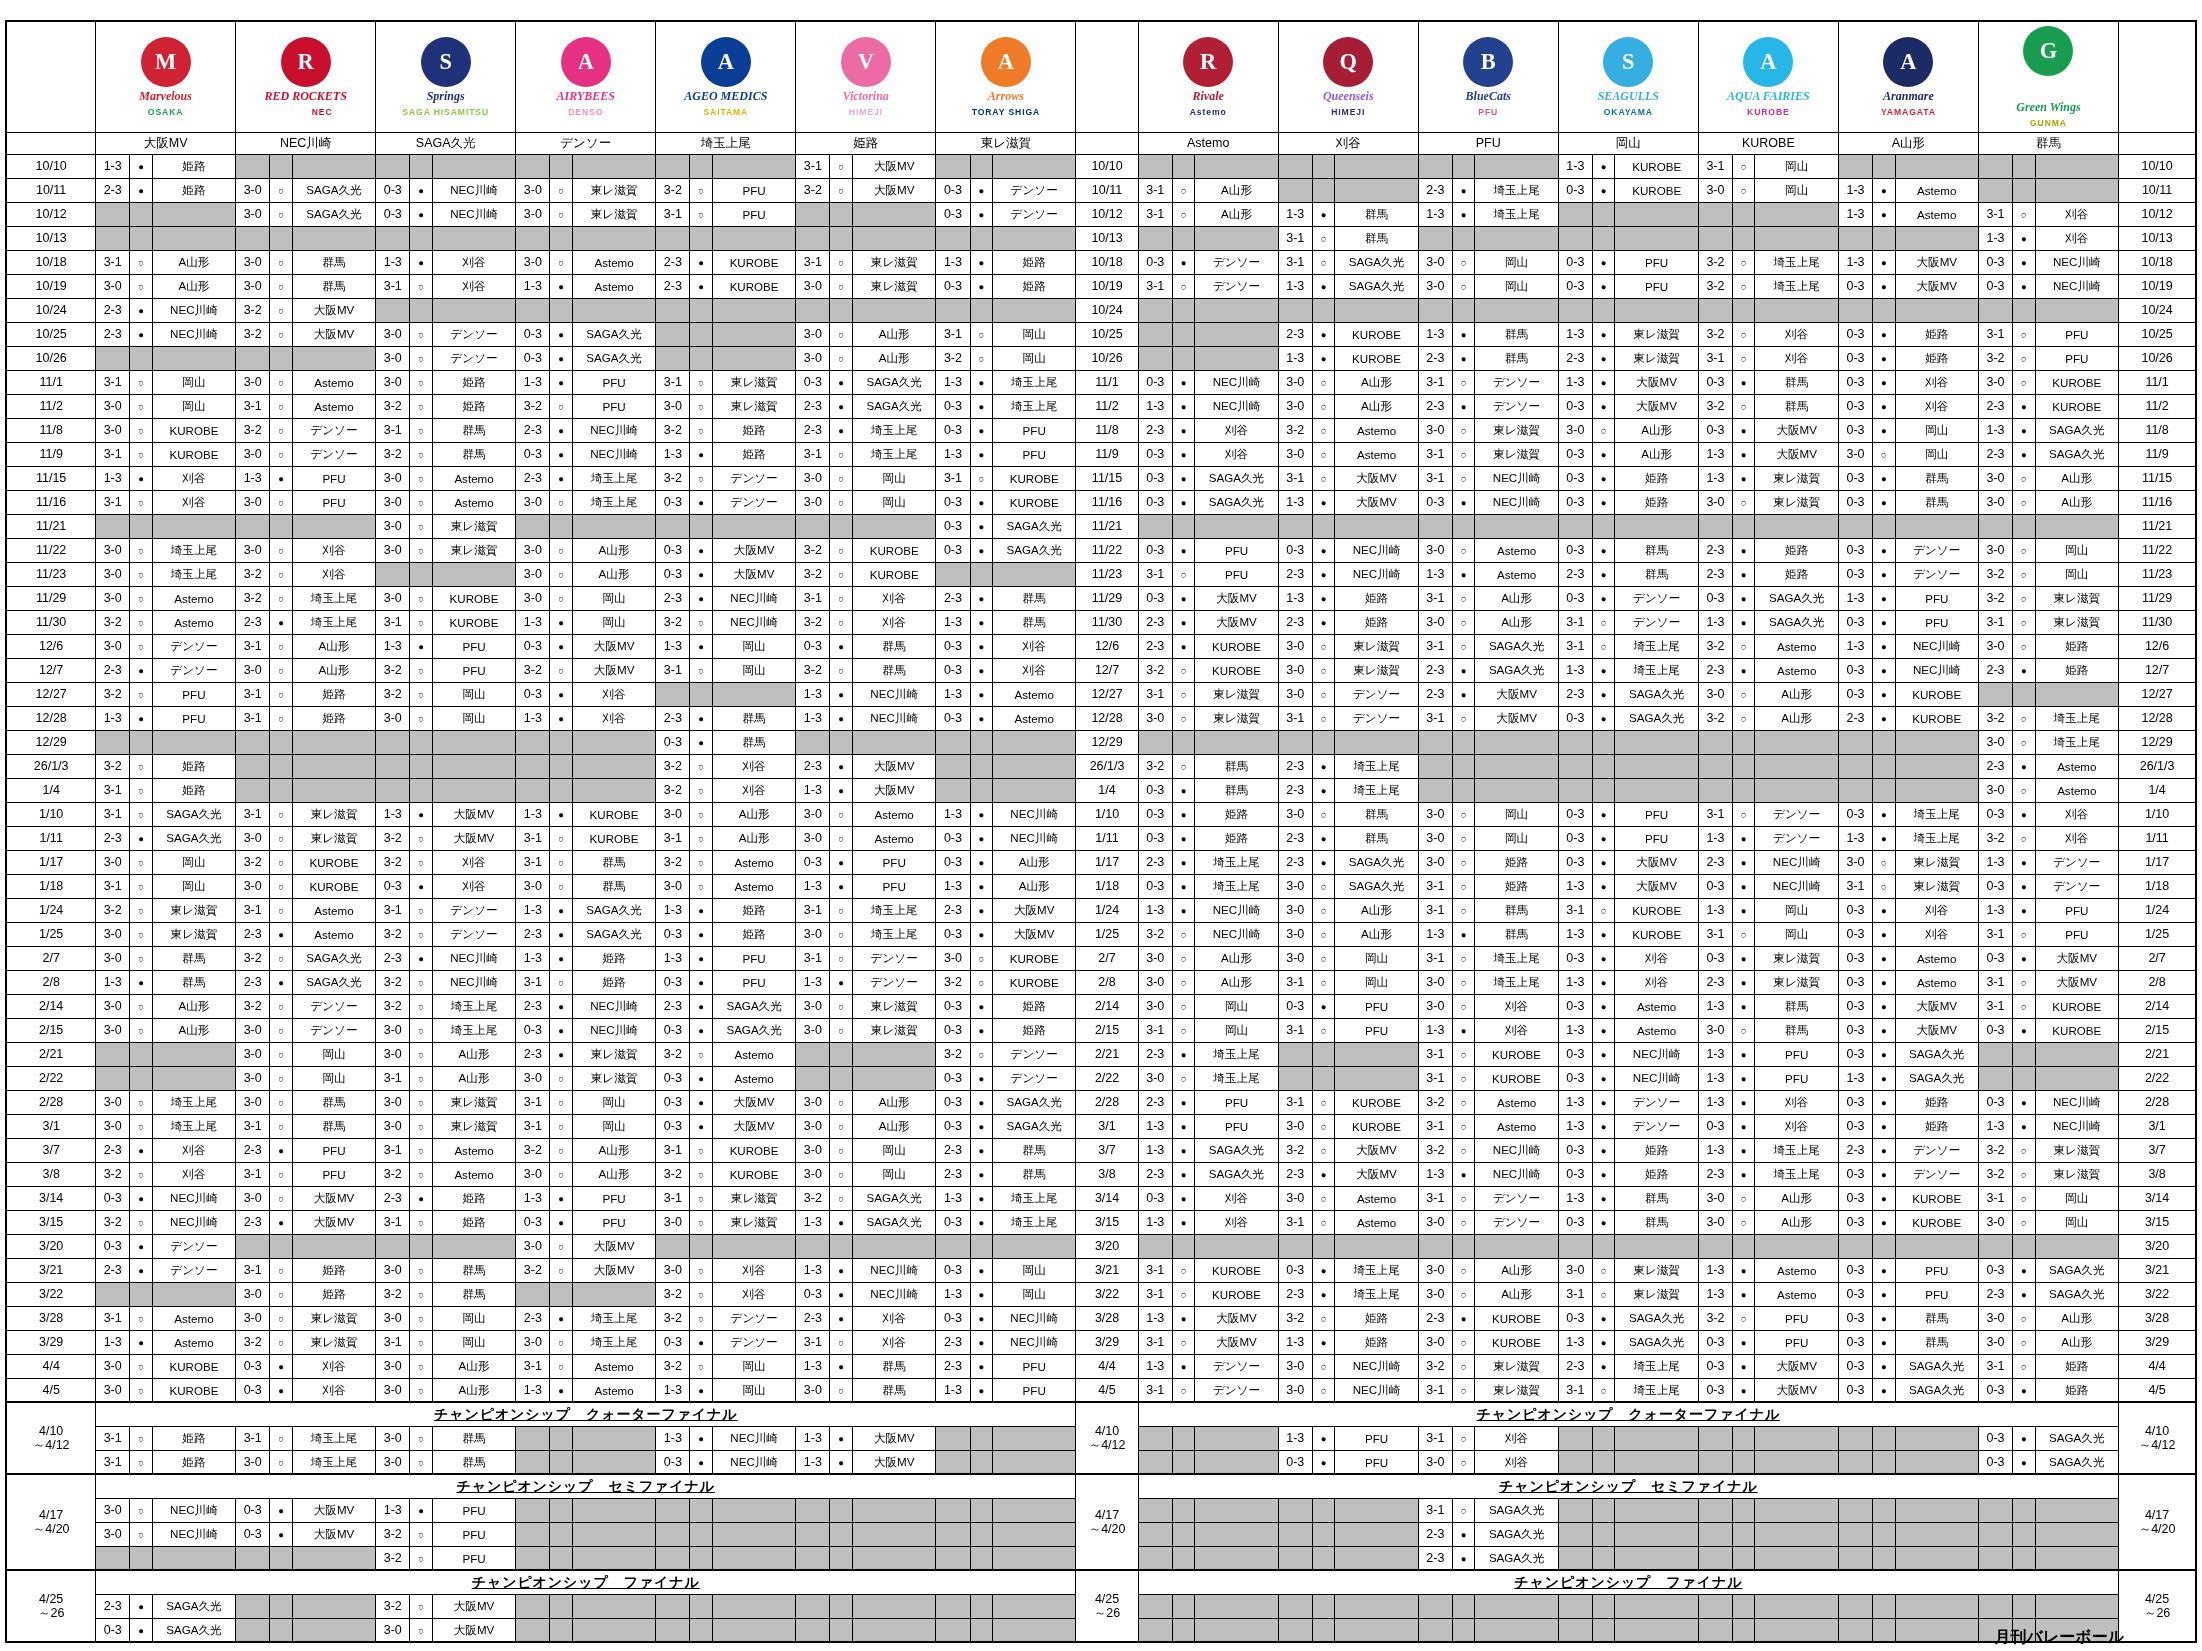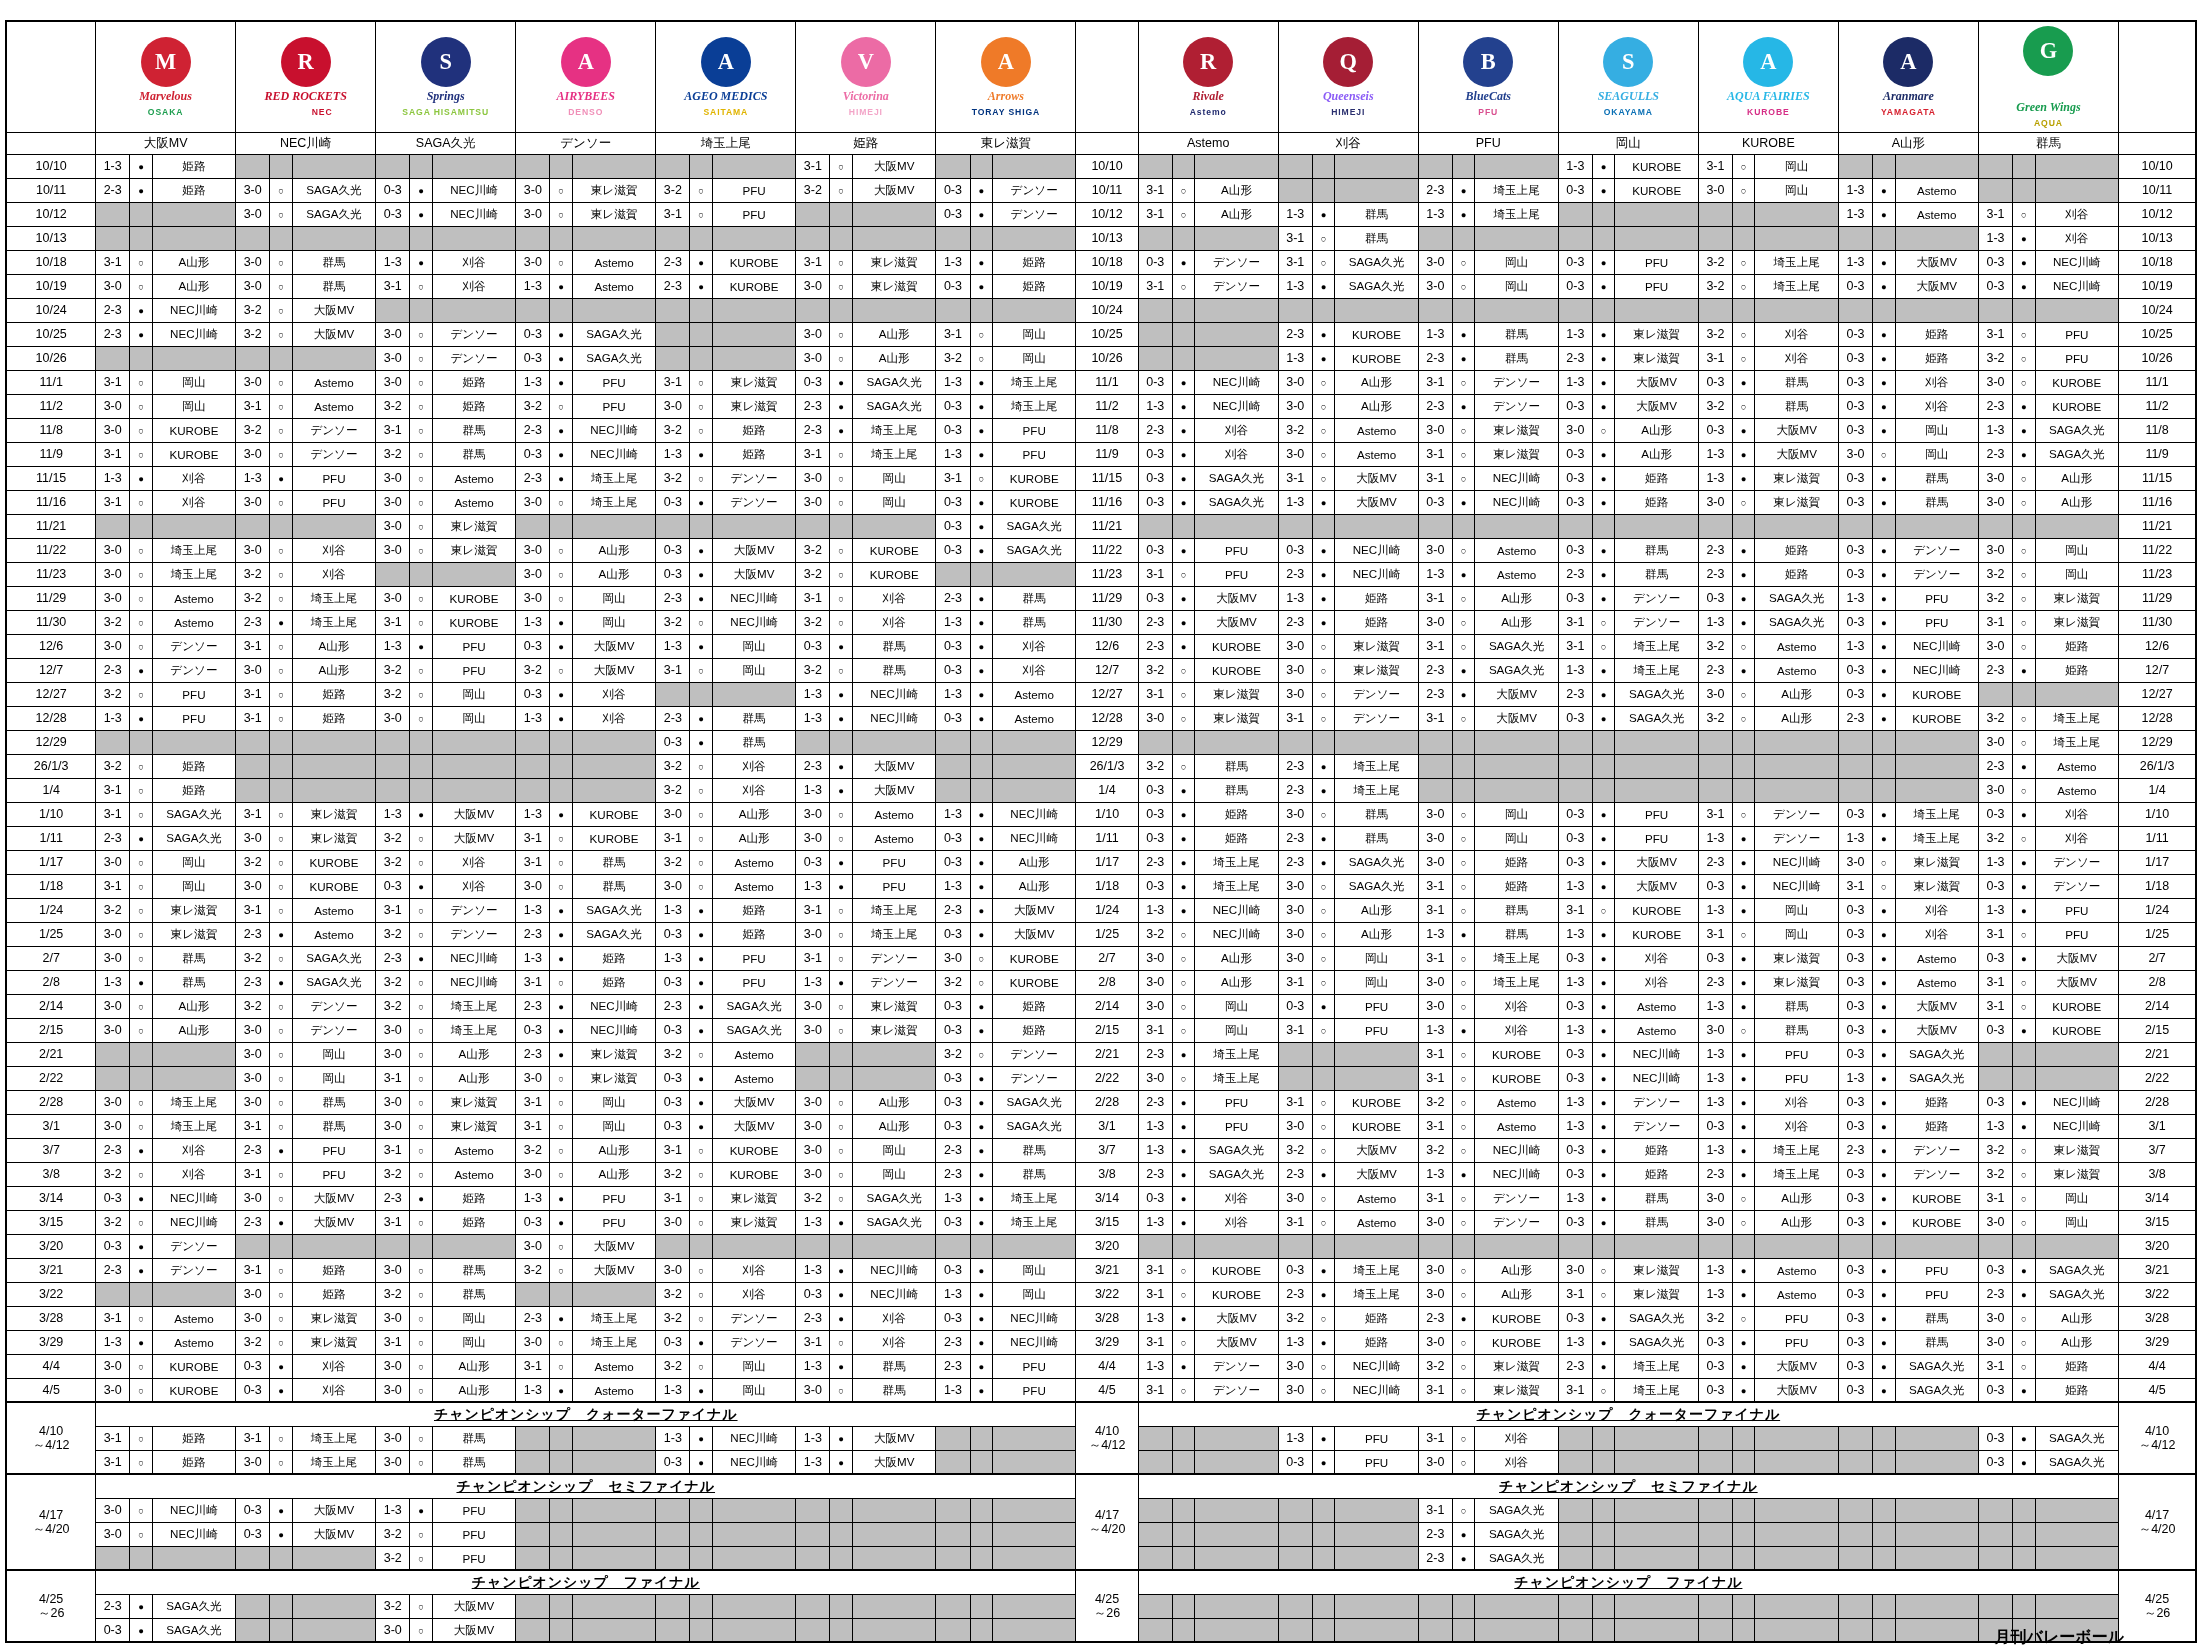--- a/index.html
+++ b/index.html
@@ -171,21 +171,21 @@
             <div class="lg">
               <div class="badge" style="background: rgb(28, 43, 102);">A</div>
               <div class="l1" style="color: rgb(28, 43, 102);">Aranmare</div>
               <div class="l2" style="color: rgb(214, 33, 47);">YAMAGATA</div>
             </div>
           </td>
           <td class="gl" colspan="3">
             <div class="lg">
               <div class="badge" style="background: rgb(24, 156, 79);">G</div>
               <div class="l1" style="color: rgb(24, 156, 79); margin-top: 22px;">Green Wings</div>
-              <div class="l2" style="color: rgb(184, 160, 0);">AQUA</div>
+              <div class="l2" style="color: rgb(184, 160, 0);">GUNMA</div>
             </div>
           </td>
           <td class="date-col gl"></td>
         </tr>
         <tr class="name-row">
           <td class="date-col"></td>
           <td class="gl" colspan="3">大阪MV</td>
           <td class="gl" colspan="3">NEC川崎</td>
           <td class="gl" colspan="3">SAGA久光</td>
           <td class="gl" colspan="3">デンソー</td>

